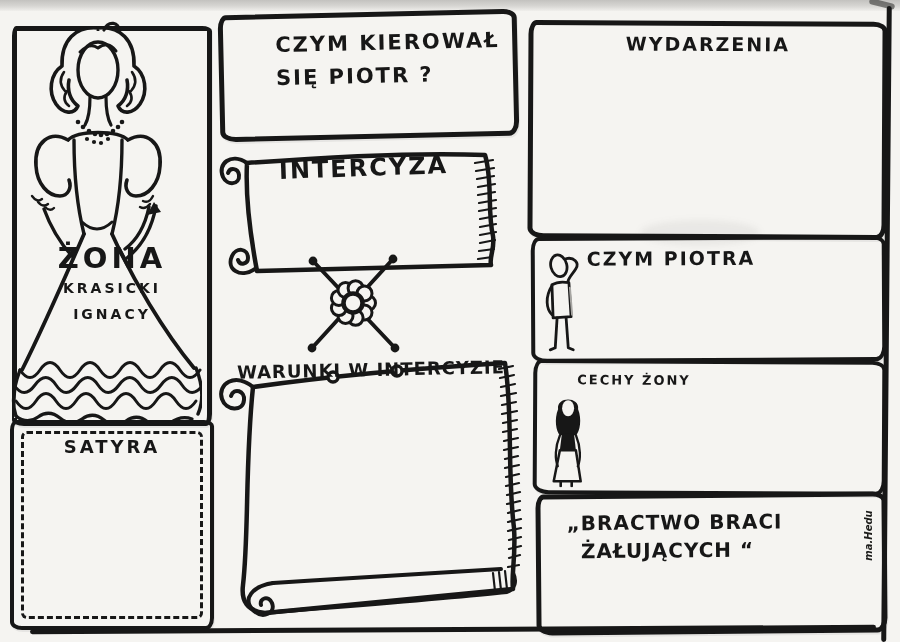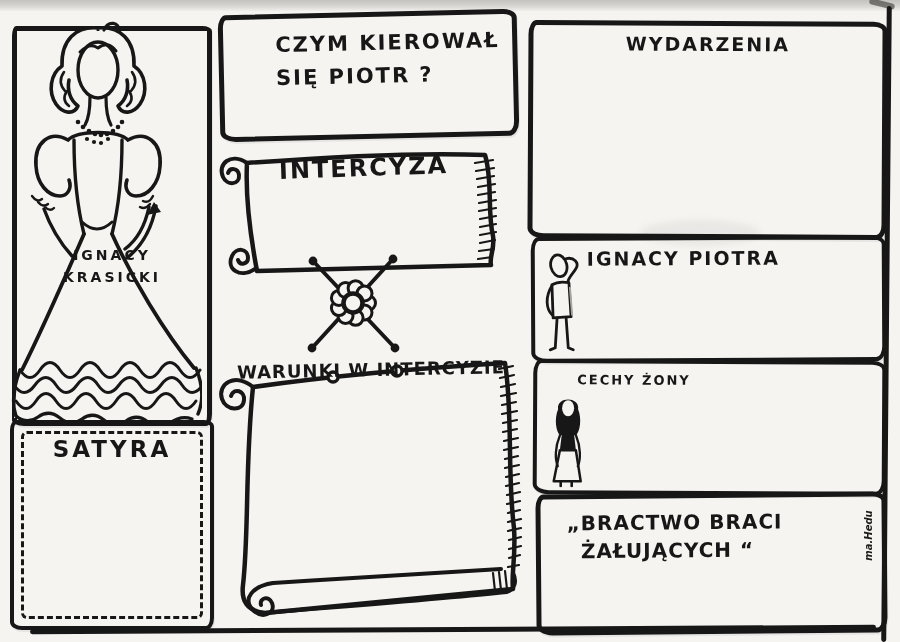--- a/index.html
+++ b/index.html
@@ -105,27 +105,28 @@
 
       <path d="M14,352 q10,15 20,0 t20,0 t20,0 t20,0 t20,0 t20,0 t20,0 t20,0 t20,0" stroke-width="3"></path>
       <path d="M8,367 q10,15 21,0 t21,0 t21,0 t21,0 t21,0 t21,0 t21,0 t21,0 t21,0" stroke-width="3"></path>
       <path d="M10,383 q10,15 20,0 t20,0 t20,0 t20,0 t20,0 t20,0 t20,0 t20,0 t20,0" stroke-width="3"></path>
       <path d="M14,352 C8,368 5,384 10,398 M190,350 C196,365 198,382 192,396" stroke-width="3.4"></path>
       <path d="M10,398 q11,9 22,1 t22,1 t22,1 t22,1 t22,1 t22,1 t22,1 t22,-4" stroke-width="3.2"></path>
     </g>
   </svg>
 
   <div class="dress-text" style="left:44px;top:240px;width:136px;">
+    <div class="dt1">ŻONA</div>
+    <div class="dt2" style="margin-top:0;">KRASICKI</div>
     <div class="dt2">IGNACY</div>
-    <div class="dt2" style="margin-top:0;">KRASICKI</div>
   </div>
 
   <div class="hbox" style="left:10px;top:420px;width:196px;height:202px;border-radius:6px 10px 8px 12px/10px 6px 12px 8px;">
     <div class="dashed-inner"></div>
-    <div class="lbl center" style="top:12px;font-size:23px;letter-spacing:3px;">SATYRA</div>
+    <div class="lbl center" style="top:12px;font-size:18px;letter-spacing:3px;">SATYRA</div>
   </div>
 
   <div class="hbox thick" style="left:219px;top:12px;width:289px;height:117px;transform:rotate(-1.3deg);">
     <div class="lbl" style="left:52px;top:10px;font-size:21px;line-height:33px;">CZYM KIEROWAŁ</div>
     <div class="lbl" style="left:52px;top:43px;font-size:21px;line-height:33px;">SIĘ PIOTR ?</div>
   </div>
 
   <div class="abs" style="left:217px;top:141px;width:293px;height:138px;">
     <svg width="293" height="138" viewBox="0 0 293 138">
       <g stroke="#171717" fill="none" stroke-linecap="round" stroke-linejoin="round">
@@ -183,21 +184,21 @@
       </g>
     </svg>
     <div class="lbl" style="left:24px;top:16px;width:272px;text-align:center;font-size:18px;letter-spacing:1px;transform:rotate(-1.2deg);">WARUNKI W INTERCYZIE</div>
   </div>
 
   <div class="hbox thick" style="left:528px;top:21px;width:349px;height:208px;transform:rotate(.3deg);">
     <div class="lbl center" style="top:7px;font-size:19px;letter-spacing:2px;">WYDARZENIA</div>
   </div>
 
   <div class="hbox" style="left:531px;top:236px;width:347px;height:118px;transform:rotate(-.3deg);">
-    <div class="lbl" style="left:52px;top:7px;font-size:19px;letter-spacing:2px;">IGNACY PIOTRA</div>
+    <div class="lbl" style="left:52px;top:7px;font-size:19px;letter-spacing:2px;">CZYM PIOTRA</div>
     <svg class="abs" style="left:8px;top:12px;" width="44" height="102" viewBox="0 0 44 102">
       <g stroke="#171717" fill="none" stroke-linecap="round" stroke-linejoin="round">
         <ellipse cx="16" cy="13" rx="8" ry="11" transform="rotate(-14 16 13)" stroke-width="2.8" fill="#f5f4f1"></ellipse>
         <path d="M23,6 C31,4 37,10 33,16 C30,21 26,24 25,29" stroke-width="2.8"></path>
         <path d="M9,32 C14,29 21,29 26,30 L28,64 L10,65 Z" stroke-width="2.8" fill="#f5f4f1"></path>
         <path d="M27,35 L29,62" stroke="#a7a6a3" stroke-width="2"></path>
         <path d="M9,33 C2,44 3,56 9,62" stroke-width="2.8"></path>
         <path d="M14,65 L12,95 M23,65 L25,95 M12,95 L7,97 M25,95 L30,97" stroke-width="2.8"></path>
       </g>
     </svg>

